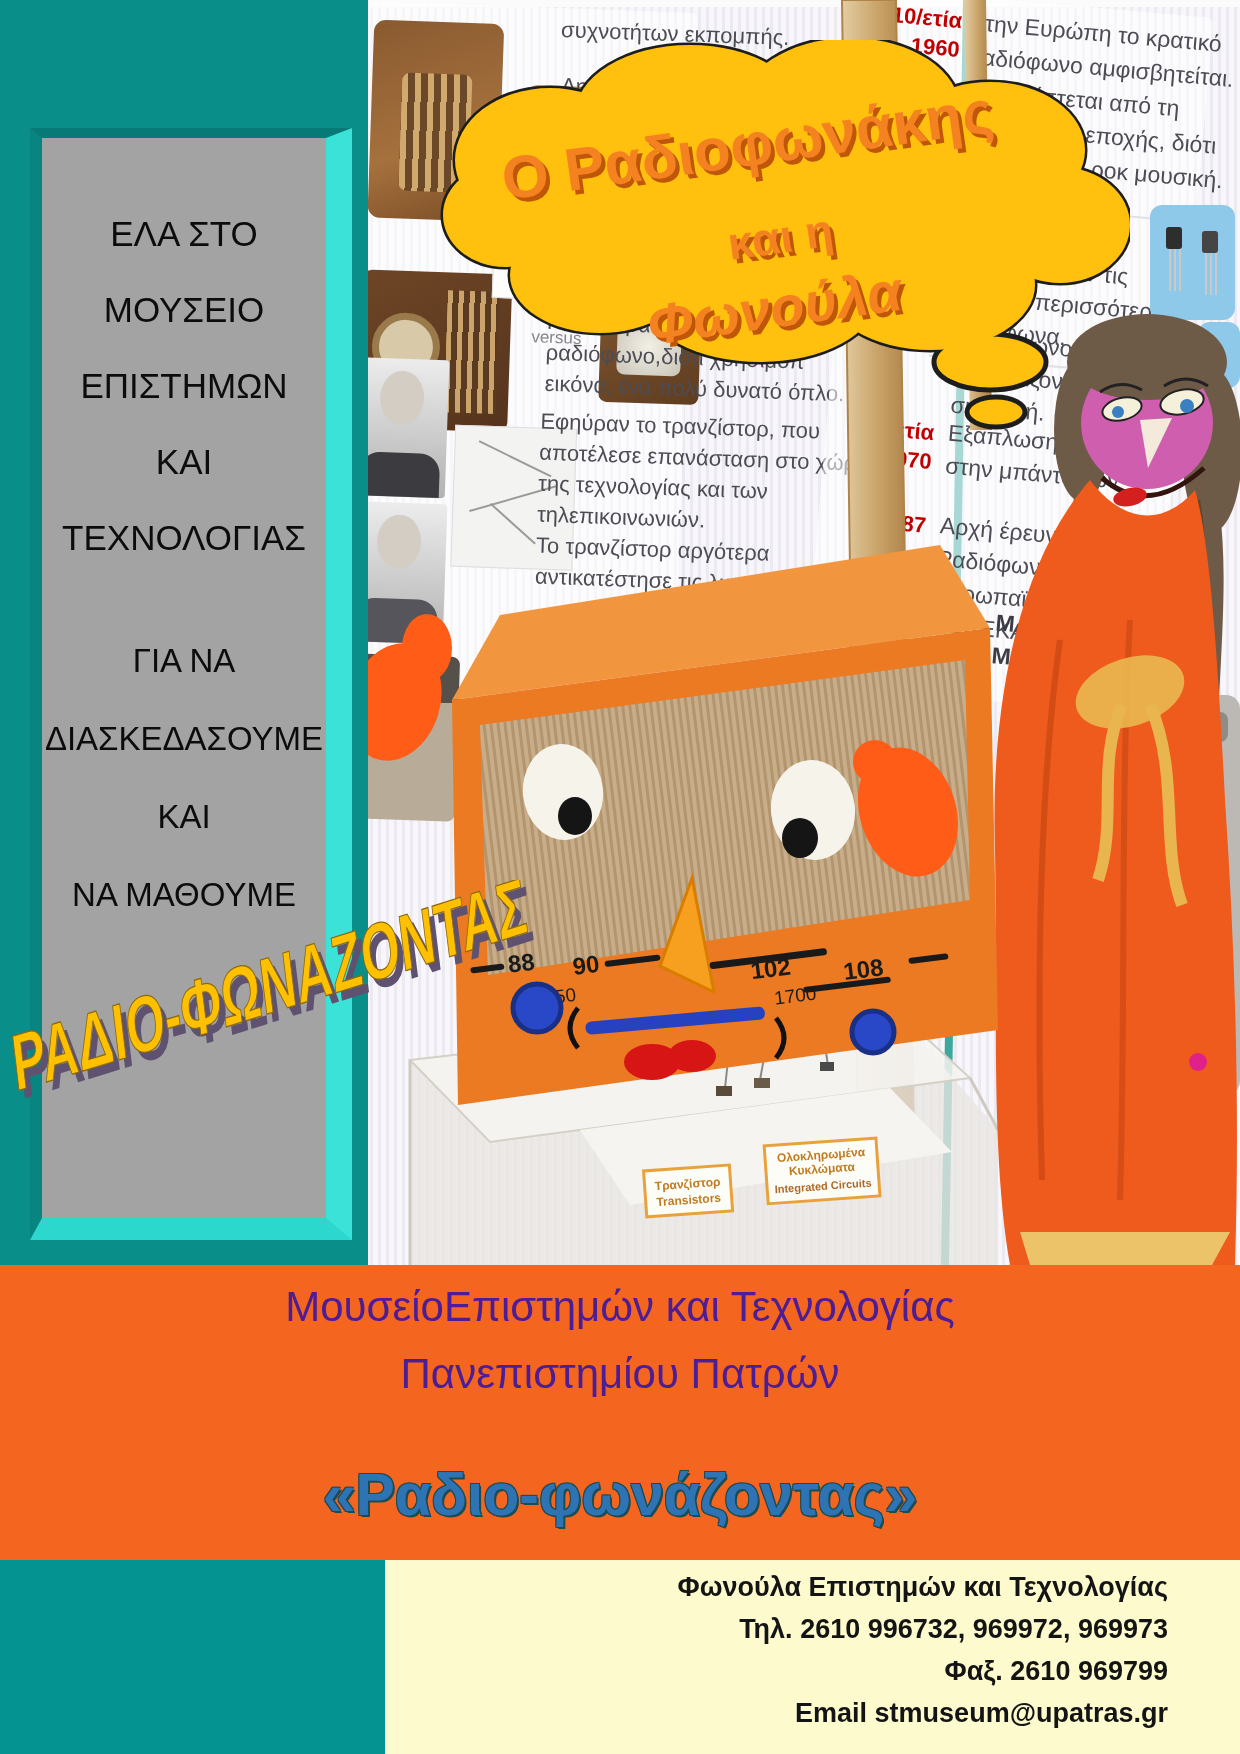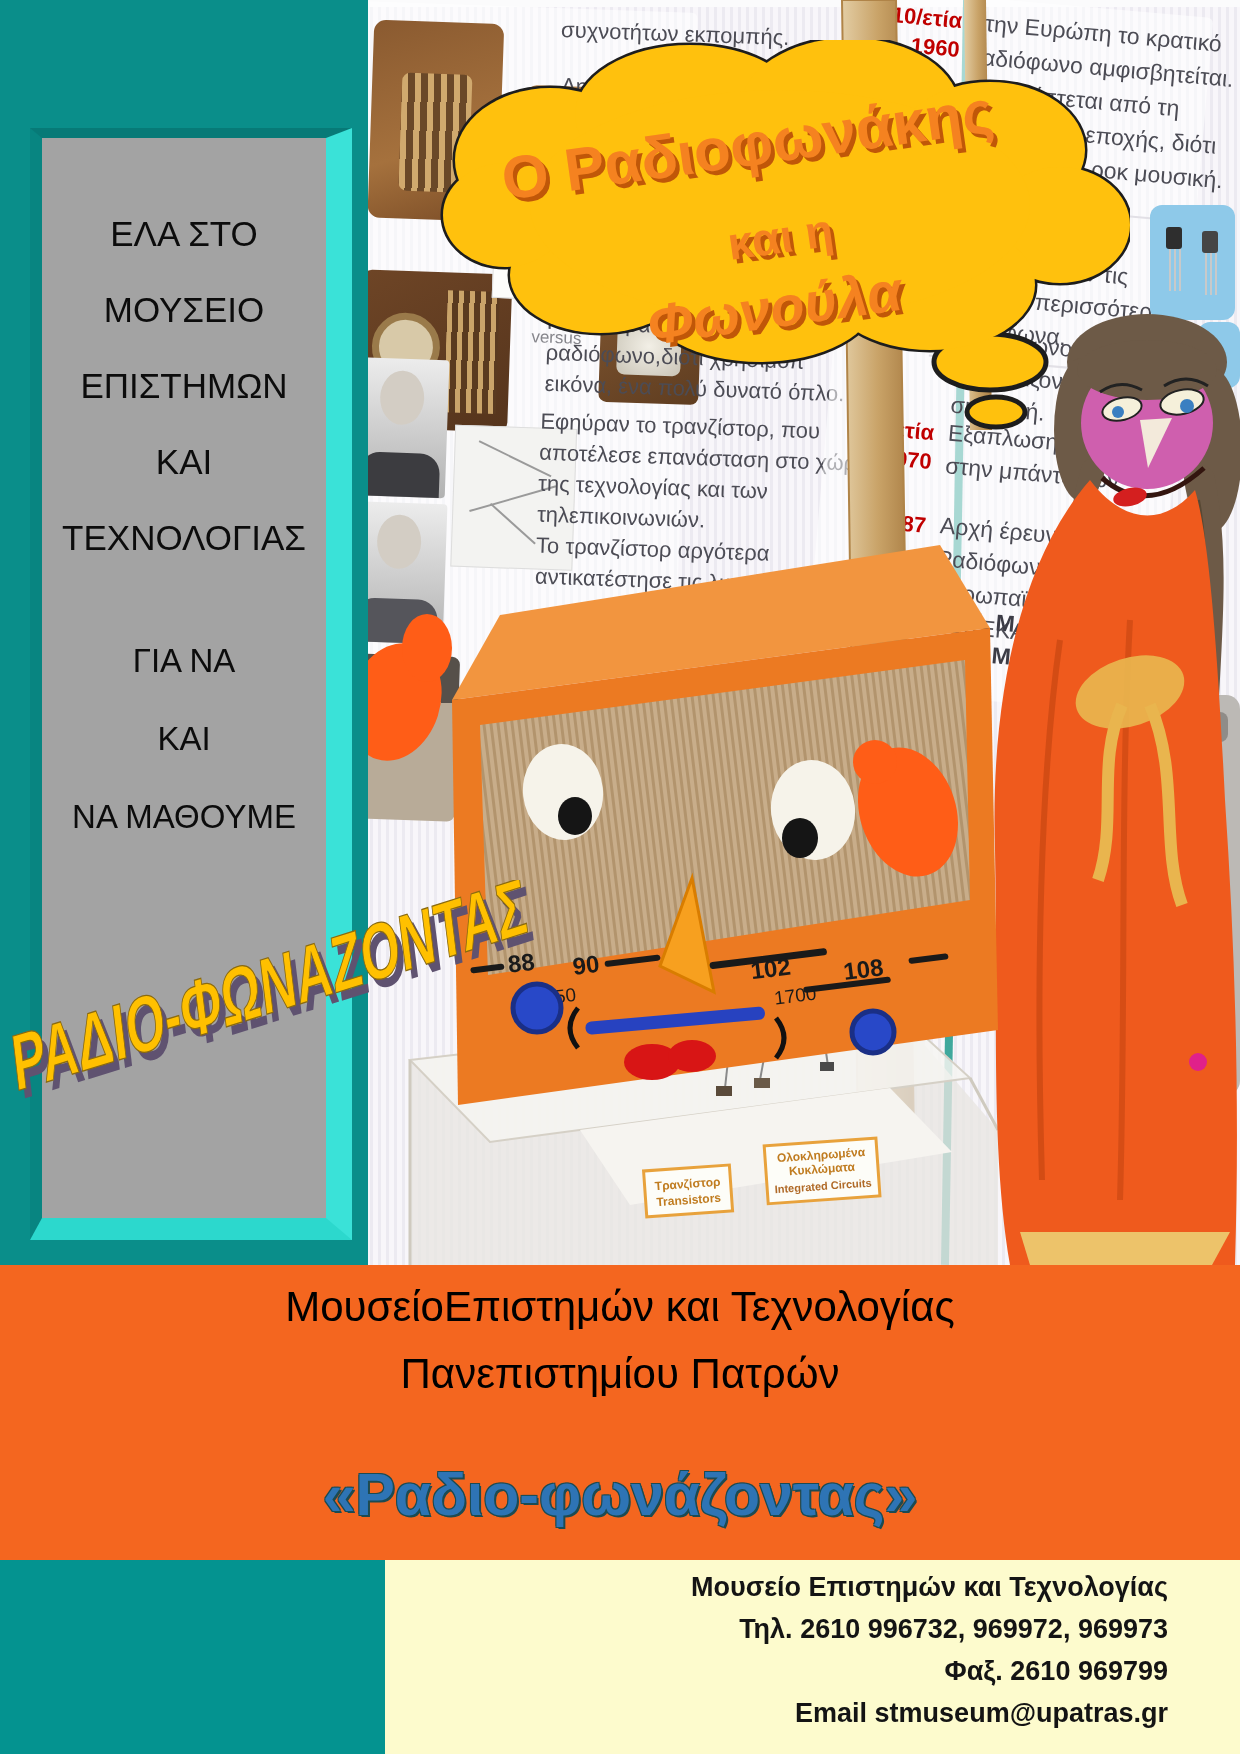--- a/index.html
+++ b/index.html
@@ -68,21 +68,21 @@
   .motto{top:484px;font-size:33px;line-height:78px;}
 
   
   .cloud{position:absolute;left:430px;top:40px;z-index:30;}
 
   
   .wordart{position:absolute;left:0;top:880px;z-index:40;}
 
   
   .band{position:absolute;left:0;top:1265px;width:1240px;height:295px;background:#f4661f;z-index:20;}
-  .band div{position:absolute;left:0;right:0;text-align:center;color:#000000;}
+  .band div{position:absolute;left:0;right:0;text-align:center;color:#4c1d95;}
   .bt1{top:18px;font-size:42px;}
   .bt2{top:85px;font-size:42px;}
   .bt3{top:158px;font-size:28px;}
   .bt4{top:196px;font-size:59px;font-weight:bold;color:#2e74b5 !important;
        text-shadow:2px 2px 0 #1c4b52,-1px -1px 0 #1c4b52,1px -1px 0 #1c4b52,-1px 1px 0 #1c4b52;}
 
   
   .bottom{position:absolute;left:0;top:1560px;width:1240px;height:194px;z-index:20;}
   .teal-block{position:absolute;left:0;top:0;width:385px;height:194px;background:#049390;}
   .cream{position:absolute;left:385px;top:0;width:855px;height:194px;background:#fdfbcd;}
@@ -344,20 +344,21 @@
     <div class="side-panel">
       <div class="invite">
         <div>ΕΛΑ ΣΤΟ</div>
         <div>ΜΟΥΣΕΙΟ</div>
         <div>ΕΠΙΣΤΗΜΩΝ</div>
         <div>ΚΑΙ</div>
         <div>ΤΕΧΝΟΛΟΓΙΑΣ</div>
       </div>
       <div class="motto">
         <div>ΓΙΑ ΝΑ</div>
+        <div>ΔΙΑΣΚΕΔΑΣΟΥΜΕ</div>
         <div>ΚΑΙ</div>
         <div>ΝΑ ΜΑΘΟΥΜΕ</div>
       </div>
     </div>
   </div>
 
   <svg class="cloud" width="700" height="430" viewBox="0 0 700 430">
     <g stroke="#1d1d1d" stroke-width="5" fill="#ffc10d">
       <ellipse cx="120" cy="120" rx="95" ry="72"></ellipse>
         <ellipse cx="260" cy="75" rx="115" ry="70"></ellipse>
@@ -412,21 +413,21 @@
   <div class="band">
     <div class="bt1">ΜουσείοΕπιστημών και Τεχνολογίας</div>
     <div class="bt2">Πανεπιστημίου Πατρών</div>
     <div class="bt4">«Ραδιο-φωνάζοντας»</div>
   </div>
 
   <div class="bottom">
     <div class="teal-block"></div>
     <div class="cream">
       <div class="contact">
-        <div>Μουσείο Επιστημών και Τεχνολογίας</div>
+        <div>Φωνούλα Επιστημών και Τεχνολογίας</div>
         <div>Τηλ. 2610 996732, 969972, 969973</div>
         <div>Φαξ. 2610 969799</div>
         <div>Email stmuseum@upatras.gr</div>
       </div>
     </div>
   </div>
 
 </div>
 
 </body></html>

